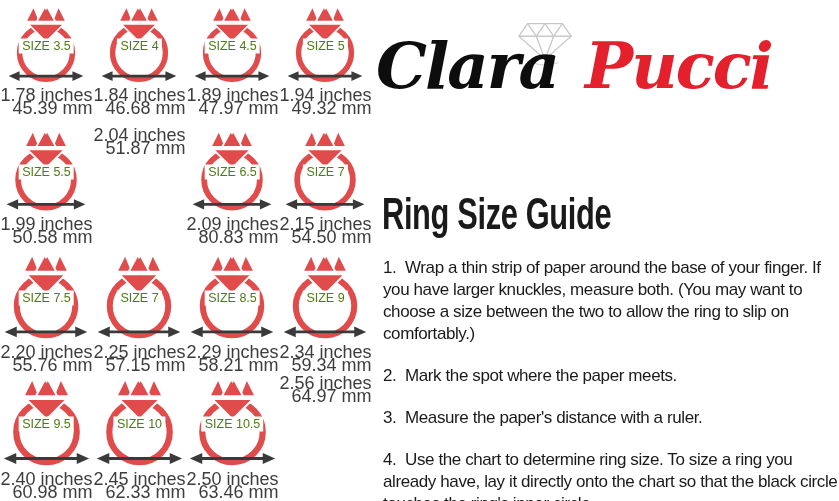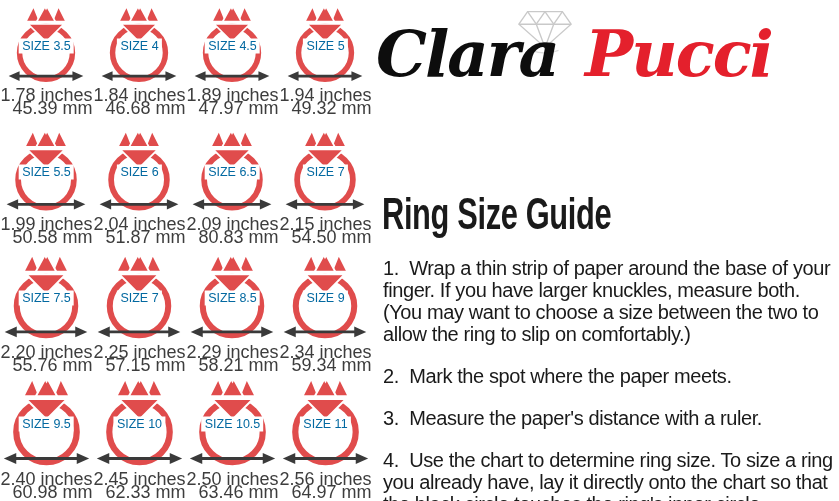--- a/index.html
+++ b/index.html
@@ -21,45 +21,45 @@
   .row-2 .ring-svg{width:86px;height:93px;}
   .row-3 .ring-svg{width:89px;height:96px;}
   .ring-circle{fill:none;stroke:var(--ring-red,#E04C4C);stroke-width:7;}
   .gem{fill:var(--ring-red,#E04C4C);stroke:#fff;stroke-width:2.2;stroke-linejoin:round;}
   .gem-notch{fill:#fff;stroke:none;}
   .arrow-line{stroke:#3a3a3a;stroke-width:3.4;}
   .arrow-head{fill:#3a3a3a;}
   .size-label{
     position:absolute;left:50%;top:51%;transform:translate(-50%,-50%);
     background:#fff;padding:0 3px;font-size:12.5px;line-height:15px;
-    color:#0369a1;white-space:nowrap;
+    color:#4d7c0f;white-space:nowrap;
   }
   .dims{margin-top:2px;text-align:right;font-size:18px;line-height:13px;color:#3d3d3d;}
   
-  .logo{position:absolute;left:0;top:0;width:729px;height:100px;}
+  .logo{position:absolute;left:0;top:12px;width:729px;height:100px;}
   .logo-first,.logo-second{
     position:absolute;top:22px;
     font-family:"DejaVu Serif",serif;font-style:italic;font-weight:700;
     font-size:64px;line-height:64px;letter-spacing:-2px;
   }
   .logo-first{left:376px;color:#0d0d0d;}
   .logo-second{left:585px;color:var(--logo-red,#E4202C);}
   .logo-diamond{position:absolute;left:516px;top:6px;width:58px;height:50px;}
   .logo-diamond path{fill:none;stroke:var(--diamond-gray,#c9c9c9);stroke-width:1.4;}
   .logo-diamond .swoosh{stroke:#dcdcdc;}
   
   .guide-title{
     position:absolute;left:382px;top:194px;margin:0;
     font-size:44px;line-height:40px;font-weight:700;color:#1a1a1a;
     letter-spacing:-0.5px;transform:scaleX(0.70);transform-origin:left center;
     white-space:nowrap;
   }
   .steps{position:absolute;left:383px;top:257px;width:455px;}
   .steps p{
-    margin:0 0 20px 0;font-size:20px;line-height:22px;color:#1a1a1a;
+    margin:0 0 20px 0;font-size:17px;line-height:22px;color:#1a1a1a;
     letter-spacing:-0.4px;white-space:pre-wrap;
   }
 </style>
 </head>
 <body>
 
 <div class="stage">
 
   <div class="chart-grid" id="ringGrid">
     <div class="ring-cell row-0">
@@ -181,38 +181,20 @@
         </svg>
         <span class="size-label">SIZE 5.5</span>
       </div>
       <div class="dims">
         <div>1.99 inches</div>
         <div>50.58 mm</div>
       </div>
     </div>
 
     <div class="ring-cell row-1">
-      <div class="icon-wrap">
-        <svg class="ring-svg" viewBox="0 0 100 108" aria-hidden="true">
-          <circle class="ring-circle" cx="50" cy="64" r="34"></circle>
-          <g>
-            <line class="arrow-line" x1="13" y1="94" x2="87" y2="94"></line>
-            <polygon class="arrow-head" points="2,94 16,87.8 16,100.2"></polygon>
-            <polygon class="arrow-head" points="98,94 84,87.8 84,100.2"></polygon>
-          </g>
-          <g class="gem">
-            <polygon points="27,27 73,27 50,50"></polygon>
-            <polygon points="24,24 34,4 42,24"></polygon>
-            <polygon points="58,24 66,4 76,24"></polygon>
-            <polygon points="38,24 50,2 62,24"></polygon>
-            <polygon class="gem-notch" points="45.5,1 54.5,1 50,9.5"></polygon>
-          </g>
-        </svg>
-        <span class="size-label">SIZE 6</span>
-      </div>
       <div class="dims">
         <div>2.04 inches</div>
         <div>51.87 mm</div>
       </div>
     </div>
 
     <div class="ring-cell row-1">
       <div class="icon-wrap">
         <svg class="ring-svg" viewBox="0 0 100 108" aria-hidden="true">
           <circle class="ring-circle" cx="50" cy="64" r="34"></circle>
@@ -431,38 +413,20 @@
         </svg>
         <span class="size-label">SIZE 10.5</span>
       </div>
       <div class="dims">
         <div>2.50 inches</div>
         <div>63.46 mm</div>
       </div>
     </div>
 
     <div class="ring-cell row-3">
-      <div class="icon-wrap">
-        <svg class="ring-svg" viewBox="0 0 100 108" aria-hidden="true">
-          <circle class="ring-circle" cx="50" cy="64" r="34"></circle>
-          <g>
-            <line class="arrow-line" x1="13" y1="94" x2="87" y2="94"></line>
-            <polygon class="arrow-head" points="2,94 16,87.8 16,100.2"></polygon>
-            <polygon class="arrow-head" points="98,94 84,87.8 84,100.2"></polygon>
-          </g>
-          <g class="gem">
-            <polygon points="27,27 73,27 50,50"></polygon>
-            <polygon points="24,24 34,4 42,24"></polygon>
-            <polygon points="58,24 66,4 76,24"></polygon>
-            <polygon points="38,24 50,2 62,24"></polygon>
-            <polygon class="gem-notch" points="45.5,1 54.5,1 50,9.5"></polygon>
-          </g>
-        </svg>
-        <span class="size-label">SIZE 11</span>
-      </div>
       <div class="dims">
         <div>2.56 inches</div>
         <div>64.97 mm</div>
       </div>
     </div>
   </div>
 
   <div class="logo">
     <svg class="logo-diamond" viewBox="0 0 60 50" aria-hidden="true">
       <path d="M12,5 H48 L57,18 L30,42 L3,18 Z"></path>

